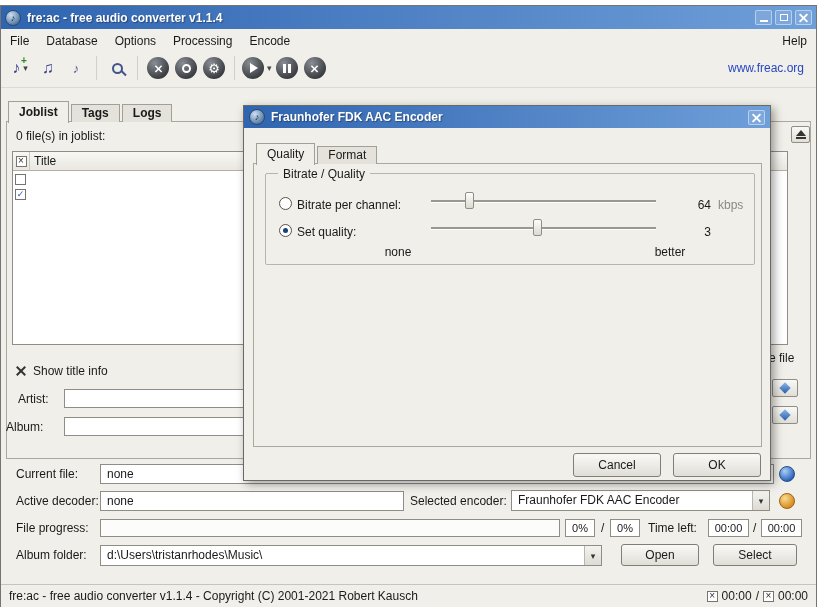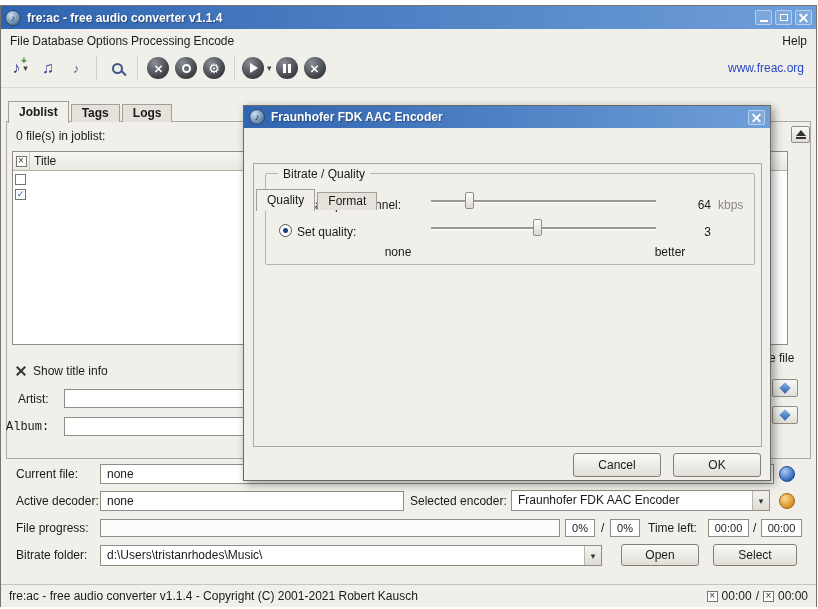--- a/index.html
+++ b/index.html
@@ -19,21 +19,21 @@
   .cap-btn { width:17px; height:15px; display:flex; align-items:center; justify-content:center;
     background:rgba(255,255,255,.12); border:1px solid rgba(255,255,255,.45); border-radius:2px; cursor:default; }
   .glyph-min { width:8px; height:2px; background:#fff; margin-top:6px; }
   .glyph-max { width:8px; height:7px; border:1.5px solid #fff; }
   .glyph-x { position:relative; width:9px; height:9px; }
   .glyph-x::before, .glyph-x::after { content:""; position:absolute; left:-1px; top:4px; width:11px; height:2px; background:#fff; }
   .glyph-x::before { transform:rotate(45deg); }
   .glyph-x::after { transform:rotate(-45deg); }
 
   
-  .menubar { position:absolute; left:1px; top:29px; width:815px; height:20px; display:flex; align-items:center; padding:12px 9px; gap:3px; }
+  .menubar { position:absolute; left:1px; top:29px; width:815px; height:20px; display:flex; align-items:center; padding:12px 9px; gap:17px; }
   .menu-item { white-space:nowrap; }
   .menu-help { margin-left:auto; }
   .toolbar { position:absolute; left:1px; top:49px; width:815px; height:39px; display:flex; align-items:center; padding:0 6px; gap:2px; border-bottom:1px solid #dcdad2; }
   .tbtn { height:30px; min-width:26px; display:flex; align-items:center; justify-content:center; border-radius:3px; position:relative; }
   .tsep { width:1px; height:24px; background:#d2d0c8; margin:0 5px; }
   .note-ic { font-size:16px; color:#39418f; line-height:1; }
   .note-ic.small { font-size:13px; color:#5b5f8f; }
   .plus-badge { position:absolute; left:14px; top:2px; color:#2c8c2c; font-weight:bold; font-size:10px; }
   .dd { font-size:9px; color:#444; margin-left:3px; }
   .circ { width:22px; height:22px; border-radius:50%;
@@ -107,21 +107,21 @@
     display:flex; align-items:center; padding:0 8px; background:#f0efe9; }
   .sb-text { flex:1; white-space:nowrap; }
   .sb-right { display:flex; align-items:center; gap:4px; }
 
   
   .dialog { position:absolute; left:243px; top:105px; width:528px; height:376px; border:1px solid #6b6964;
     background:#f0efe9; z-index:10; box-shadow:3px 3px 9px rgba(0,0,0,.38); }
   .dlg-tb { position:absolute; left:0; top:0; width:100%; height:22px;
     background:linear-gradient(90deg,#2f64b0,#6f9fd9); display:flex; align-items:center; padding:0 5px; }
   .dlg-close { margin-left:auto; }
-  .tabs-dlg { left:12px; top:37px; height:21px;margin-top:46px; }
+  .tabs-dlg { left:12px; top:37px; height:21px; }
   .dlg-panel { position:absolute; left:9px; top:57px; width:509px; height:284px; border:1px solid #aba89f; }
   .groupbox { position:absolute; left:21px; top:67px; width:490px; height:92px; border:1px solid #b6b4ac; border-radius:2px; }
   .legend { position:absolute; left:34px; top:61px; background:#f0efe9; padding:0 5px; white-space:nowrap; }
   .radio { position:absolute; width:13px; height:13px; border-radius:50%; border:1px solid #55534d; background:#fff; }
   .radio.sel::after { content:""; position:absolute; left:3px; top:3px; width:5px; height:5px; border-radius:50%; background:#17407f; }
   .dlg-lbl { position:absolute; white-space:nowrap; }
   .slider { position:absolute; width:225px; height:18px; }
   .slider .track { position:absolute; left:0; right:0; top:8px; height:2px; background:#9a988f; box-shadow:0 1px 0 #fff; }
   .slider .thumb { position:absolute; top:0; width:9px; height:17px; background:linear-gradient(#fdfdfc,#dbd9d1); border:1px solid #8f8d87; border-radius:2px; }
   .val { position:absolute; width:30px; text-align:right; }
@@ -238,21 +238,21 @@
     <span class="cbx row-cbx-1"></span>
     <span class="cbx mark-check row-cbx-2"></span>
   </div>
 
   <div class="sti-row">
     <span class="x-icon"></span>
     <span>Show title info</span>
   </div>
   <span class="lbl" style="left:18px; top:392px;">Artist:</span>
   <div class="field" style="left:64px; top:389px; width:707px; height:19px;"></div>
-  <span class="lbl" style="left:6px; top:420px;font-family:Liberation Mono, monospace;">Album:</span>
+  <span class="lbl" style="left:6px; top:420px;">Album:</span>
   <div class="field" style="left:64px; top:417px; width:707px; height:19px;"></div>
   <span class="clipped">e file</span>
   <span class="side-btn" style="left:772px; top:379px;">
       <span class="side-glyph"></span>
     </span>
   <span class="side-btn" style="left:772px; top:406px;">
       <span class="side-glyph"></span>
     </span>
 
   <span class="lbl" style="left:16px; top:467px;">Current file:</span>
@@ -285,21 +285,21 @@
     </div>
   <span class="lbl" style="left:648px; top:521px;">Time left:</span>
   <div class="valbox" style="left:708px; top:519px; width:41px; height:18px;">
       <span>00:00</span>
     </div>
   <span class="lbl" style="left:753px; top:521px;">/</span>
   <div class="valbox" style="left:761px; top:519px; width:41px; height:18px;">
       <span>00:00</span>
     </div>
 
-  <span class="lbl" style="left:16px; top:548px;">Bitrate folder:</span>
+  <span class="lbl" style="left:16px; top:548px;">Album folder:</span>
   <div class="combo" style="left:100px; top:545px; width:502px; height:21px;gap:40px;">
     <span class="txt">d:\Users\tristanrhodes\Music\</span>
     <span class="dbtn">
         <span>▾</span>
       </span>
   </div>
   <span class="btn" style="left:621px; top:544px; width:78px; height:22px;">Open</span>
   <span class="btn" style="left:713px; top:544px; width:84px; height:22px;">Select</span>
 
   <div class="statusbar">

